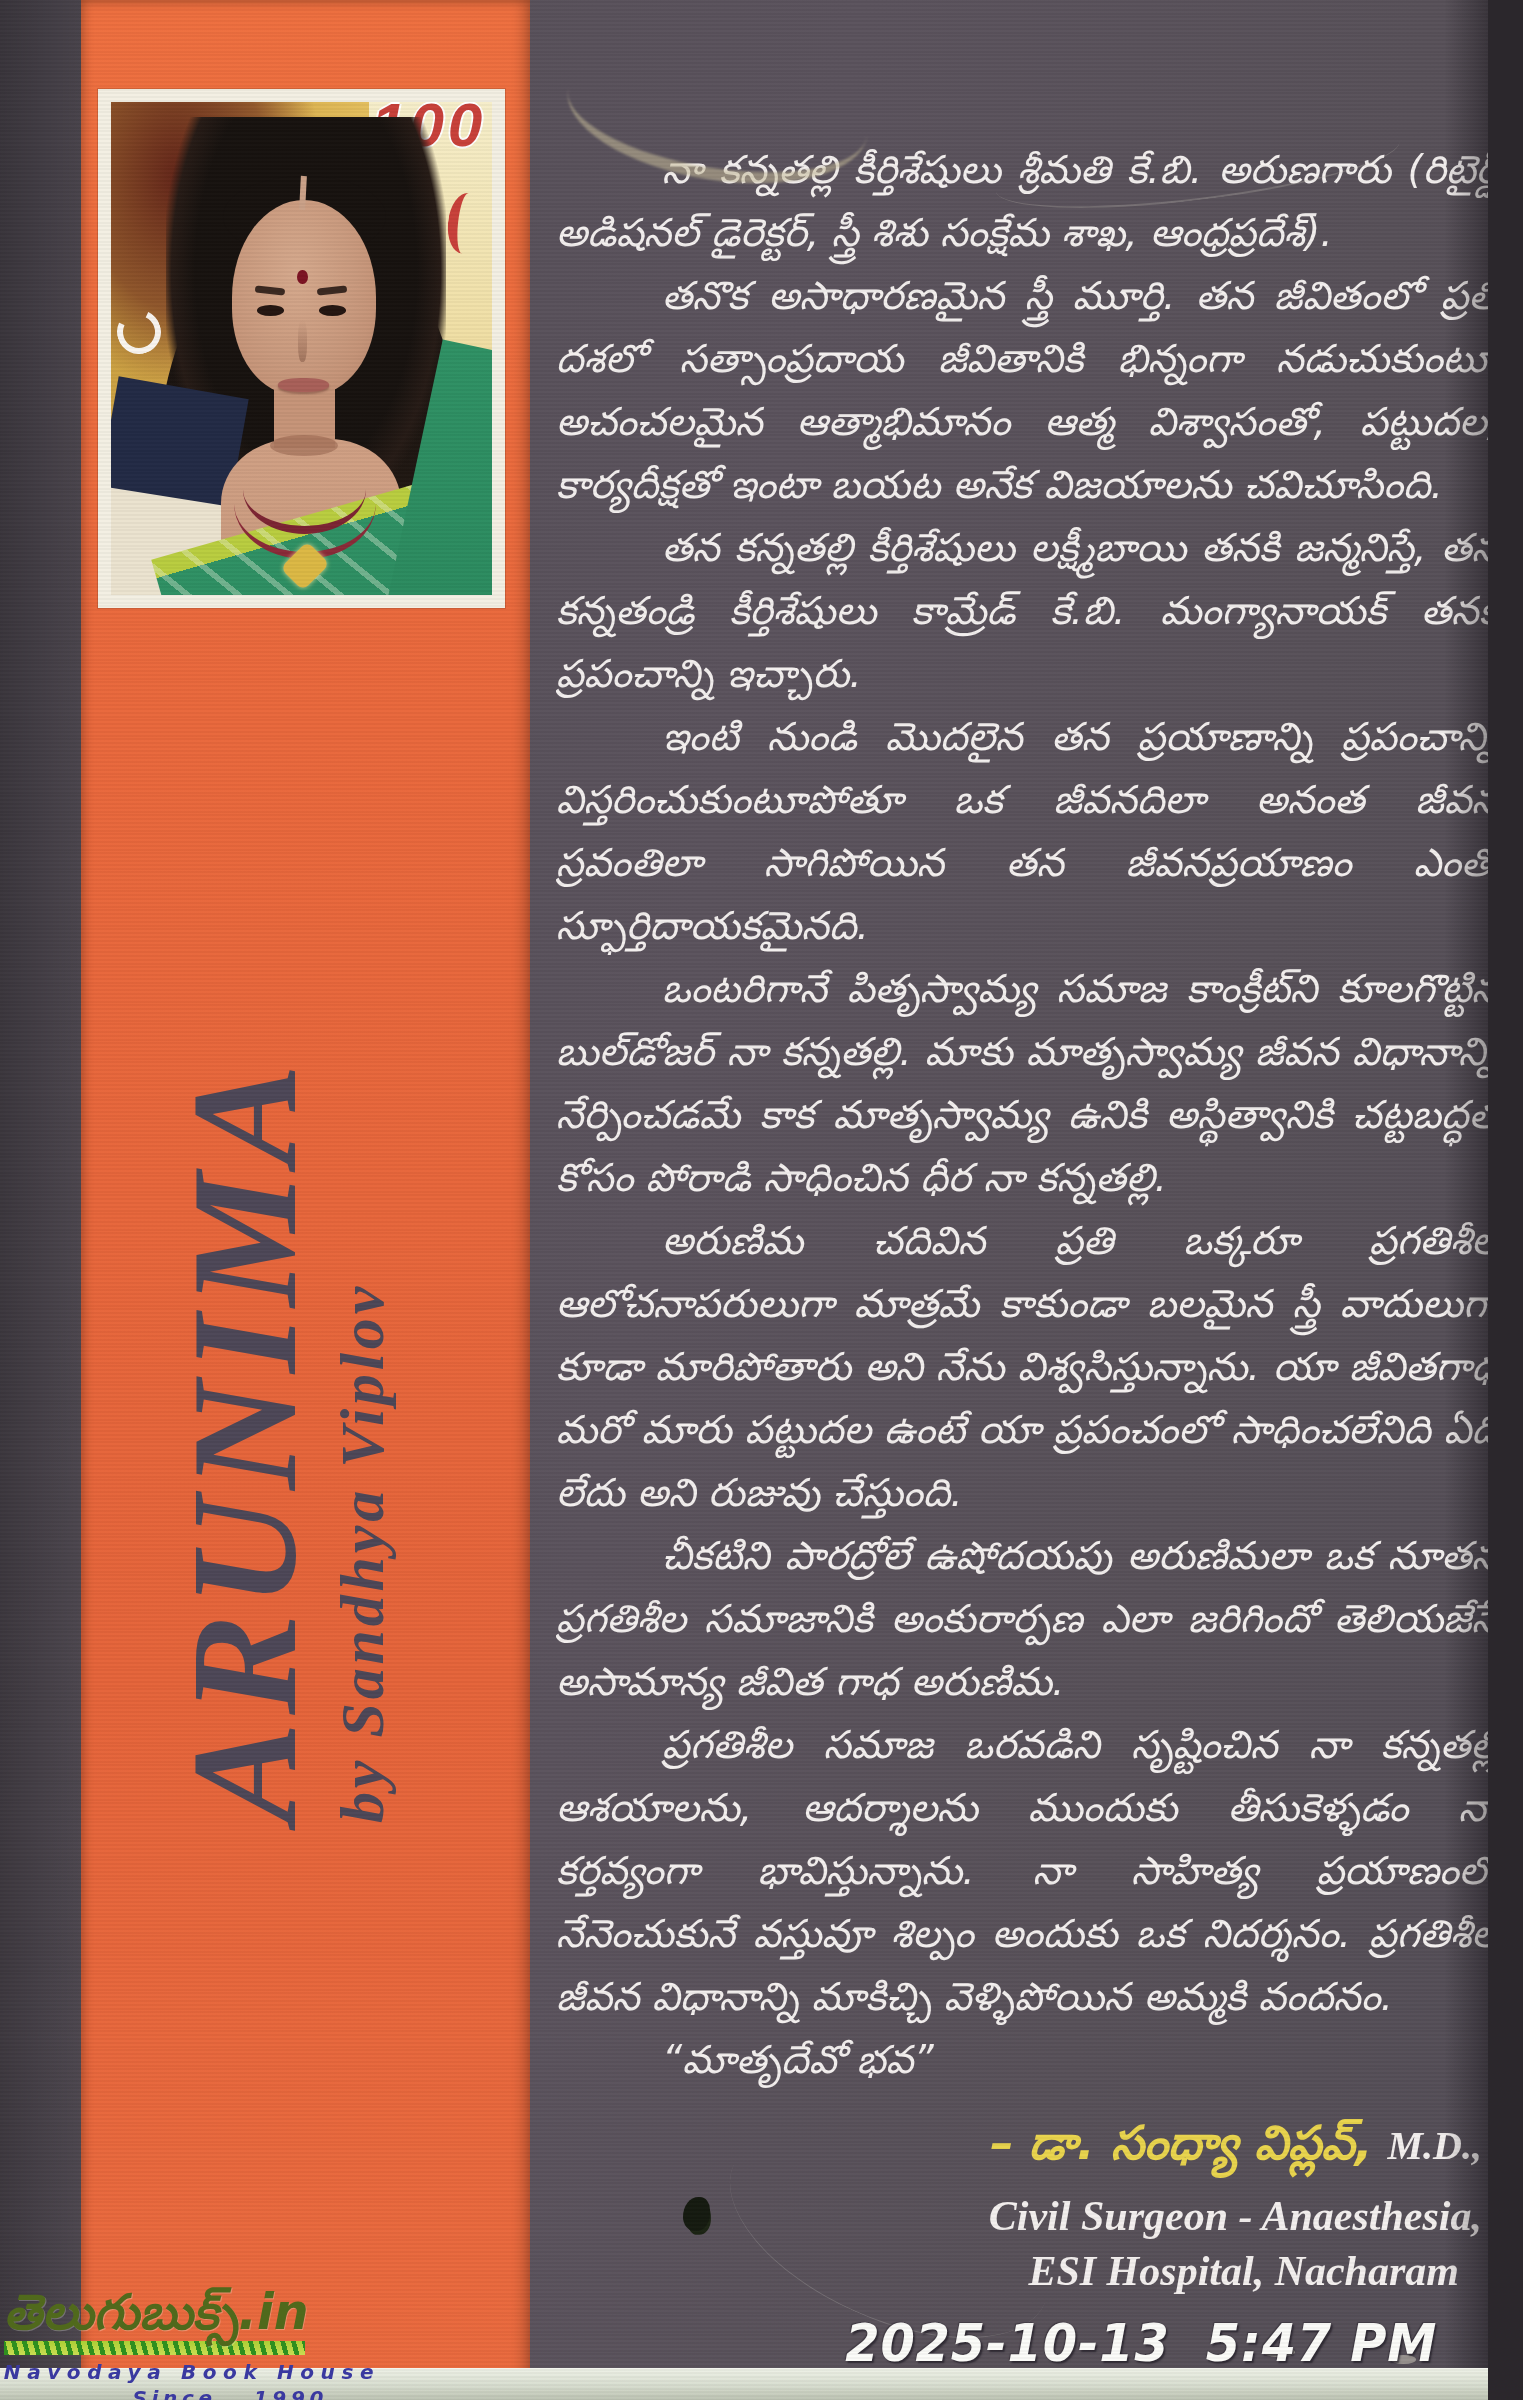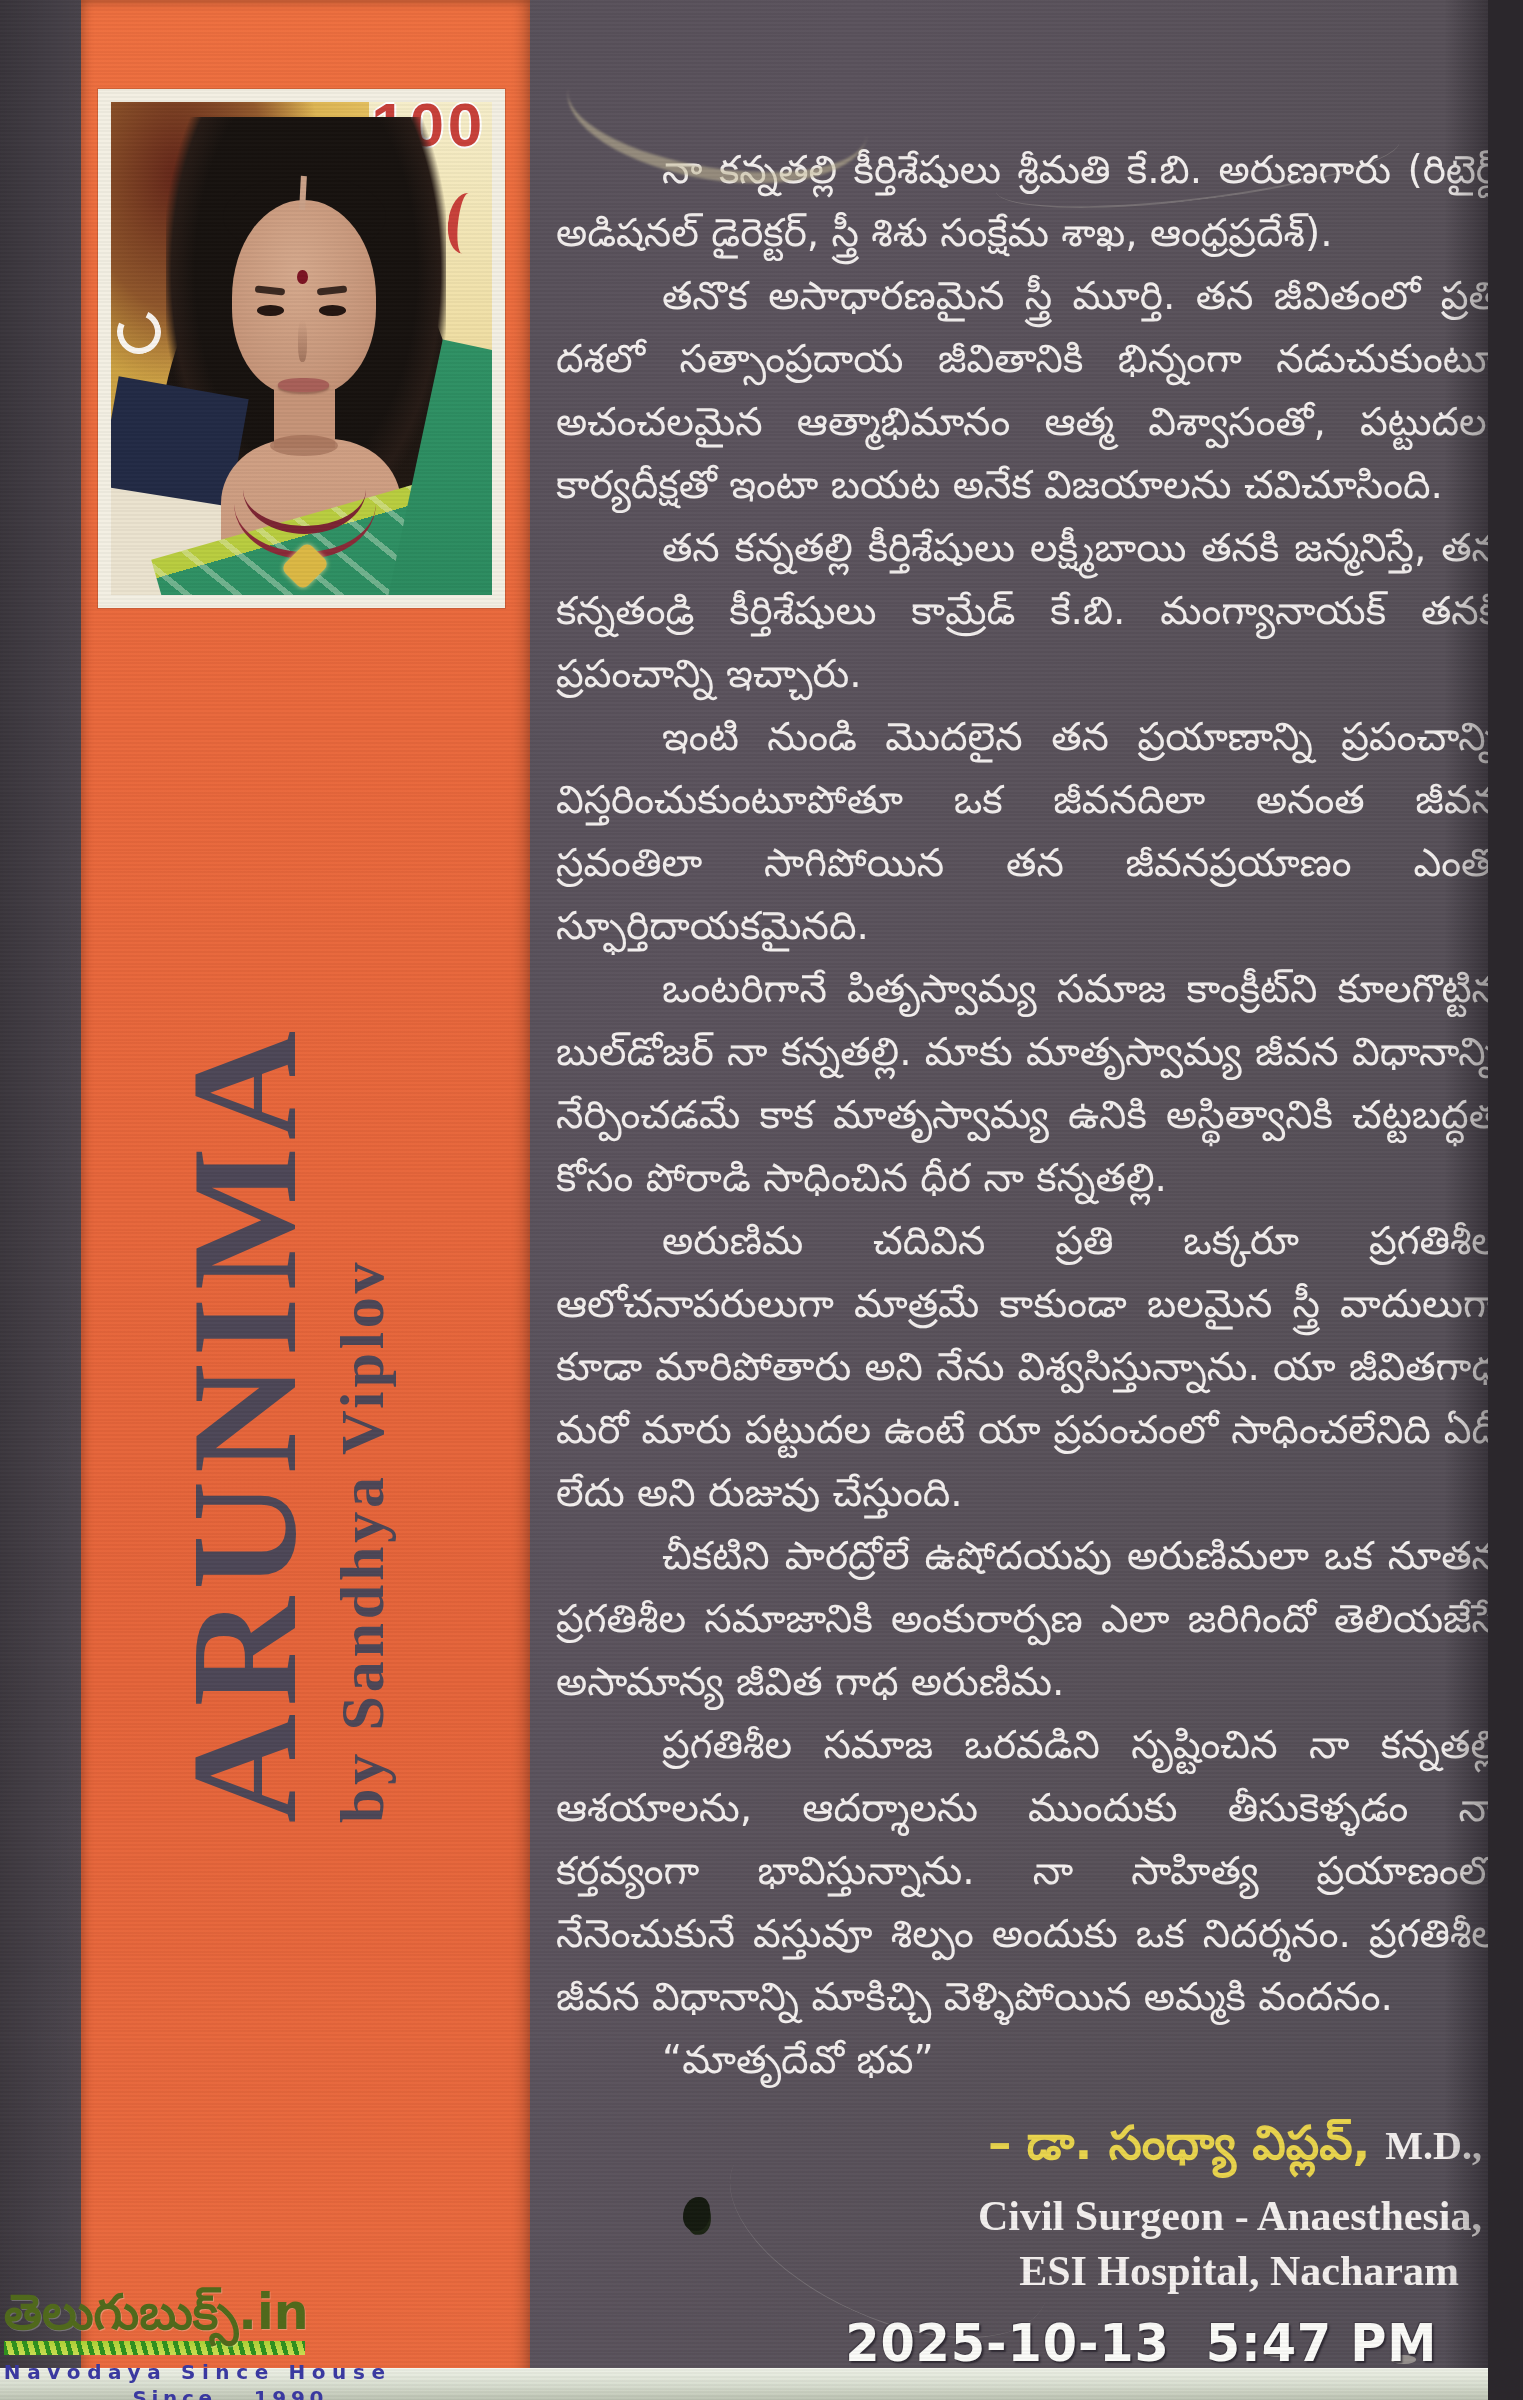--- a/index.html
+++ b/index.html
@@ -1,19 +1,20 @@
 <!DOCTYPE html>
 <html style="font-size:15px"><head>
 <meta charset="utf-8">
 <style>
   html,body{margin:0;padding:0;background:#2b272c;}
   #page{
     position:relative; width:1488px; height:2401px; overflow:hidden;
     background:linear-gradient(100deg,#514b54 0%,#575059 18%,#5b535d 45%,#585159 75%,#544e57 100%);
     font-family:"DejaVu Sans",sans-serif;
+    font-style:italic;
   }
   
   #page::after{content:"";position:absolute;inset:0;pointer-events:none;
     background:repeating-linear-gradient(0deg,rgba(0,0,0,.035) 0 1.9px,rgba(255,255,255,.012) 1.9px 3.8px);}
   .edge-shade{position:absolute;top:0;right:0;width:44px;height:2401px;
     background:linear-gradient(90deg,rgba(0,0,0,0),rgba(10,8,12,.38));}
   .left-shade{position:absolute;top:0;left:0;width:83px;height:2401px;
     background:linear-gradient(90deg,rgba(0,0,0,.30),rgba(0,0,0,.12));}
 
   
@@ -202,21 +203,21 @@
       <span class="sig-name">డా. సంధ్యా విప్లవ్,</span>
       <span class="sig-degree">M.D.,</span>
     </div>
     <div class="sig-role">Civil Surgeon - Anaesthesia,</div>
     <div class="sig-hosp">ESI Hospital, Nacharam</div>
   </div>
 
   <div class="logo">
     <div class="logo-site">తెలుగుబుక్స్.in</div>
     <div class="logo-grass"></div>
-    <div class="logo-store">Navodaya Since House</div>
+    <div class="logo-store">Navodaya Book House</div>
     <div class="logo-since-row">
       <span class="book-icon"></span>
       <span class="logo-since">Since...1990</span>
     </div>
   </div>
 
   <div class="scratch-top"></div>
   <div class="scratch-right"></div>
   <div class="scratch-mid"></div>
   <div class="blemish"></div>

